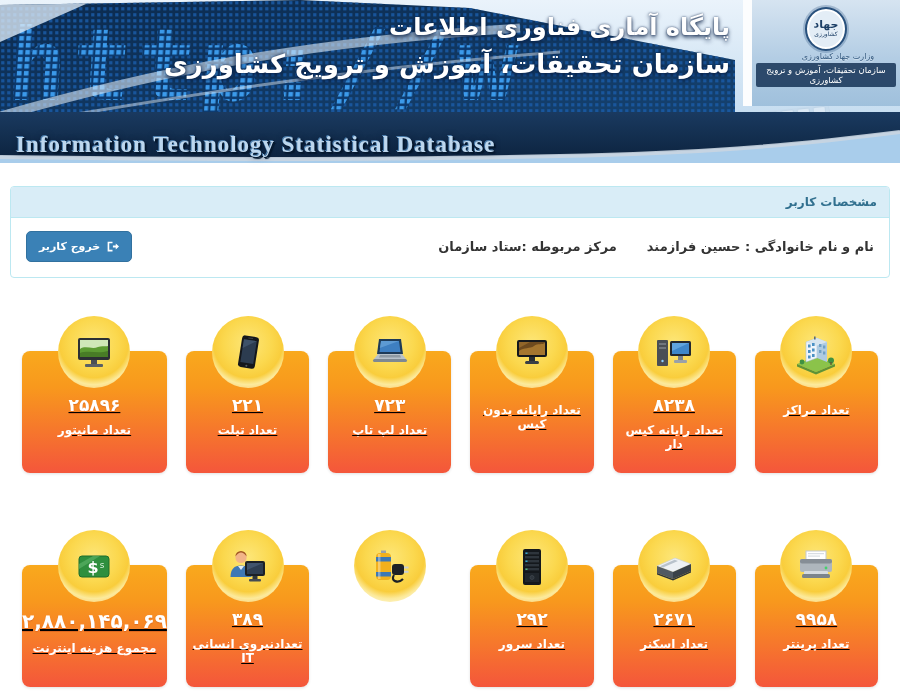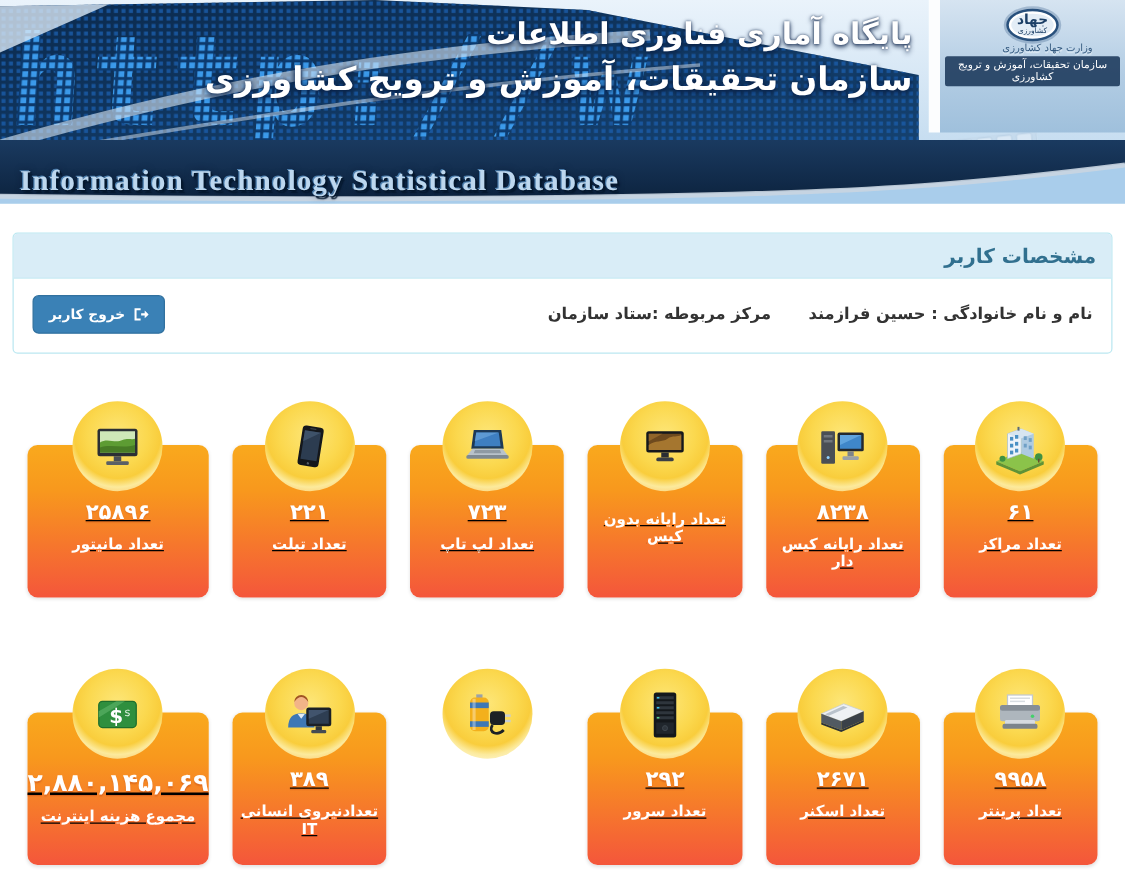--- a/index.html
+++ b/index.html
@@ -27,39 +27,39 @@
     font-family: "Liberation Serif", "DejaVu Serif", serif;
     font-size: 23px; font-weight: bold; letter-spacing: 1px; color: #bdd7ee;
     text-shadow: -1px -1px 0 #4a7cab, 1px 1px 0 #05182e, 2px 2px 1px #05182e, 0 0 6px rgba(2,18,44,.6);
   }
   .logo-panel {
     position: absolute; top: 0; left: 743px; width: 157px; height: 106px;
     border-left: 9px solid #fcfdfe; text-align: center; direction: rtl;
     background: linear-gradient(180deg, #d6e4f1 0%, #b3cde4 55%, #9fc0dc 100%);
   }
   .emblem {
-    width: 42px; height: 26px; margin: 7px auto 1px; border-radius: 50%;
+    width: 42px; height: 44px; margin: 7px auto 1px; border-radius: 50%;
     background: #e3edf6; border: 2px solid #28507c;
     box-shadow: inset 0 0 0 2px #ffffff, 0 0 0 2px rgba(40,80,124,.28);
     display: flex; flex-direction: column; justify-content: center;
   }
   .emblem .e1 { font-size: 11px; font-weight: bold; color: #1c3f66; line-height: 1; }
   .emblem .e2 { font-size: 6px; color: #1c3f66; line-height: 1.4; }
   .logo-line1 { font-size: 8px; color: #33597f; text-shadow: 0 1px 1px rgba(255,255,255,.6); margin-top: 1px; padding-left: 24px; }
   .logo-line2 {
     display: inline-block; font-size: 8.5px; color: #ffffff; background: rgba(16,45,80,.82);
     padding: 2px 5px; border-radius: 2px; margin-top: 2px; max-width: 140px;
   }
 
   
   .user-panel {
     margin: 23px 10px 0; border: 1px solid #bce8f1; border-radius: 4px; background: #fff;
   }
   .panel-heading {
-    background: #d9edf7; color: #31708f; font-size: 16px; font-weight: bold;
+    background: #d9edf7; color: #31708f; font-size: 12px; font-weight: bold;
     padding: 8px 12px; direction: rtl; text-align: right;
     border-bottom: 1px solid #bce8f1; border-radius: 3px 3px 0 0;
   }
   .panel-body {
     display: flex; direction: rtl; align-items: center;
     padding: 13px 15px 15px; font-size: 13px; color: #333; font-weight: bold;
   }
   .u-name { white-space: nowrap; }
   .u-center { white-space: nowrap; margin-right: 30px; }
   .logout-btn {
@@ -209,21 +209,20 @@
             <rect x="29" y="14.5" width="2.4" height="3" fill="#6fa0c6"></rect>
           <rect x="25" y="19" width="2.4" height="3" fill="#6fa0c6"></rect>
             <rect x="29" y="20.5" width="2.4" height="3" fill="#6fa0c6"></rect>
           <rect x="20" y="5.5" width="1.6" height="3" fill="#5a6a78"></rect>
           <circle cx="37" cy="29.5" r="3" fill="#3f9142"></circle>
             <rect x="36.4" y="31" width="1.2" height="3" fill="#6b4a2a"></rect>
           <circle cx="8" cy="31" r="2.4" fill="#3f9142"></circle>
         </svg>
       </div>
       <div class="card">
-        <div class="value">۶۱</div>
         <div class="label">تعداد مراکز</div>
       </div>
     </div>
 
     <div class="card-wrap">
       <div class="badge">
         <svg class="cicon" viewBox="0 0 44 44">
           <rect x="5" y="9" width="11" height="26" rx="1" fill="#4a4f55"></rect>
           <rect x="7" y="12" width="7" height="2" fill="#70767d"></rect>
           <rect x="7" y="16" width="7" height="2" fill="#70767d"></rect>

